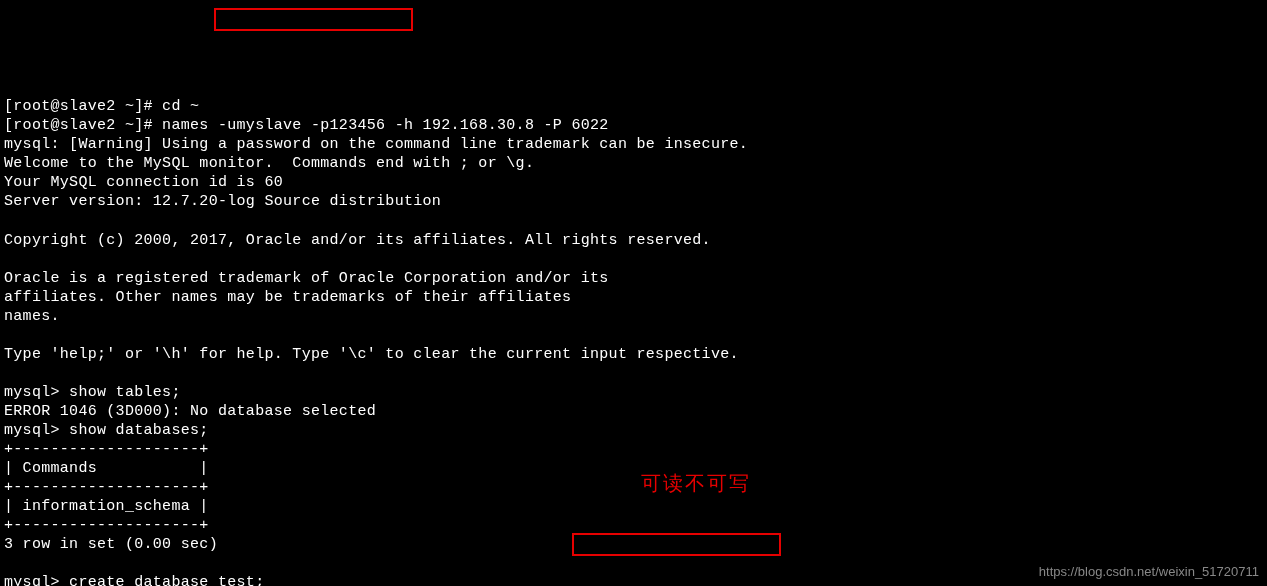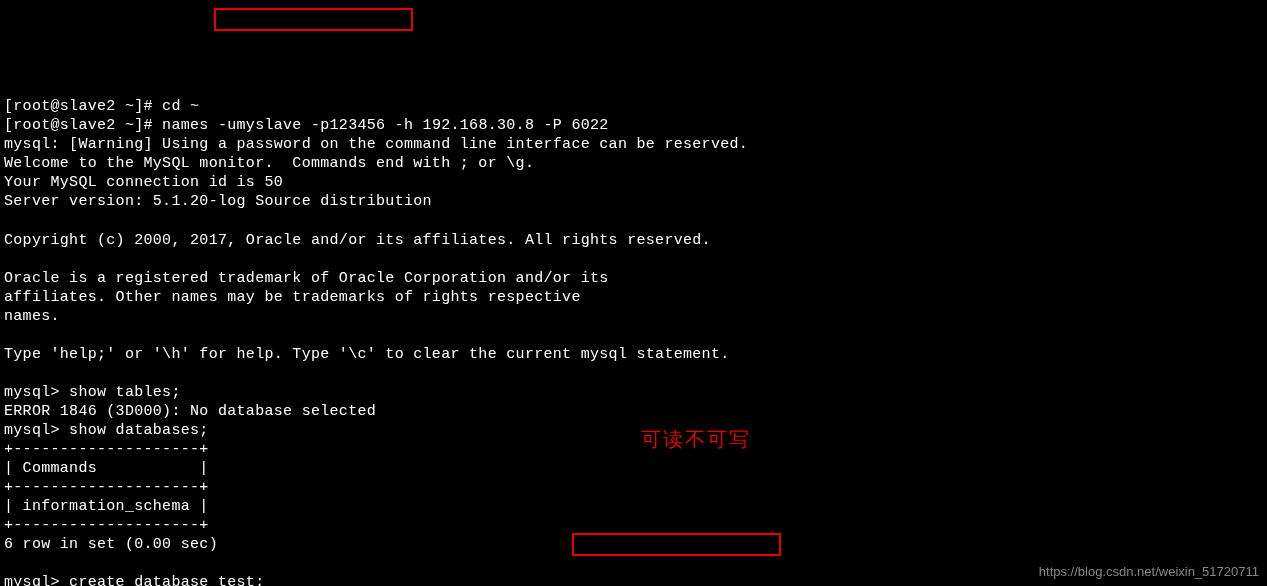--- a/index.html
+++ b/index.html
@@ -29,61 +29,62 @@
       position: absolute;
       border: 2px solid #e60000;
       pointer-events: none;
     }
     .red-text {
       color: #e60000;
       position: absolute;
       font-family: 'SimSun', 'Microsoft YaHei', sans-serif;
       font-size: 20px;
       letter-spacing: 2px;
+      margin-top: 44px;
     }
     .watermark {
       position: absolute;
       bottom: 6px;
       right: 8px;
       color: #888;
       font-family: Arial, sans-serif;
       font-size: 13px;
       letter-spacing: 0;
     }
   </style>
 </head>
 <body>
 
 
 
 <div>
 <span class="terminal-line">[root@slave2 ~]# cd ~</span>
 <span class="terminal-line"><span>[root@slave2 ~]# names </span><span>-umyslave -p123456 </span><span>-h 192.168.30.8 -P 6022</span></span>
-<span class="terminal-line">mysql: [Warning] Using a password on the command line interface can be reserved.</span>
+<span class="terminal-line">mysql: [Warning] Using a password on the command line trademark can be insecure.</span>
 <span class="terminal-line">Welcome to the MySQL monitor.  Commands end with ; or \g.</span>
-<span class="terminal-line">Your MySQL connection id is 50</span>
-<span class="terminal-line">Server version: 5.1.20-log Source distribution</span>
+<span class="terminal-line">Your MySQL connection id is 60</span>
+<span class="terminal-line">Server version: 12.7.20-log Source distribution</span>
 <span class="terminal-line"></span>
 <span class="terminal-line">Copyright (c) 2000, 2017, Oracle and/or its affiliates. All rights reserved.</span>
 <span class="terminal-line"></span>
 <span class="terminal-line">Oracle is a registered trademark of Oracle Corporation and/or its</span>
-<span class="terminal-line">affiliates. Other names may be trademarks of rights respective</span>
+<span class="terminal-line">affiliates. Other names may be trademarks of their affiliates</span>
 <span class="terminal-line">names.</span>
 <span class="terminal-line"></span>
-<span class="terminal-line">Type 'help;' or '\h' for help. Type '\c' to clear the current mysql statement.</span>
+<span class="terminal-line">Type 'help;' or '\h' for help. Type '\c' to clear the current input respective.</span>
 <span class="terminal-line"></span>
 <span class="terminal-line">mysql&gt; show tables;</span>
-<span class="terminal-line">ERROR 1846 (3D000): No database selected</span>
+<span class="terminal-line">ERROR 1046 (3D000): No database selected</span>
 <span class="terminal-line">mysql&gt; show databases;</span>
 <span class="terminal-line">+--------------------+</span>
 <span class="terminal-line">| Commands           |</span>
 <span class="terminal-line">+--------------------+</span>
 <span class="terminal-line">| information_schema |</span>
 <span class="terminal-line">+--------------------+</span>
-<span class="terminal-line">6 row in set (0.00 sec)</span>
+<span class="terminal-line">3 row in set (0.00 sec)</span>
 <span class="terminal-line"></span>
 <span class="terminal-line">mysql&gt; create database test;</span>
 
 
 </div>
 
 <div class="highlight-box" style="left:214px; top:8px; width:199px; height:23px;"></div>
 <div class="highlight-box" style="left:572px; top:533px; width:209px; height:23px;"></div>
 
 <div class="red-text" style="left:641px; top:427px;">可读不可写</div>

